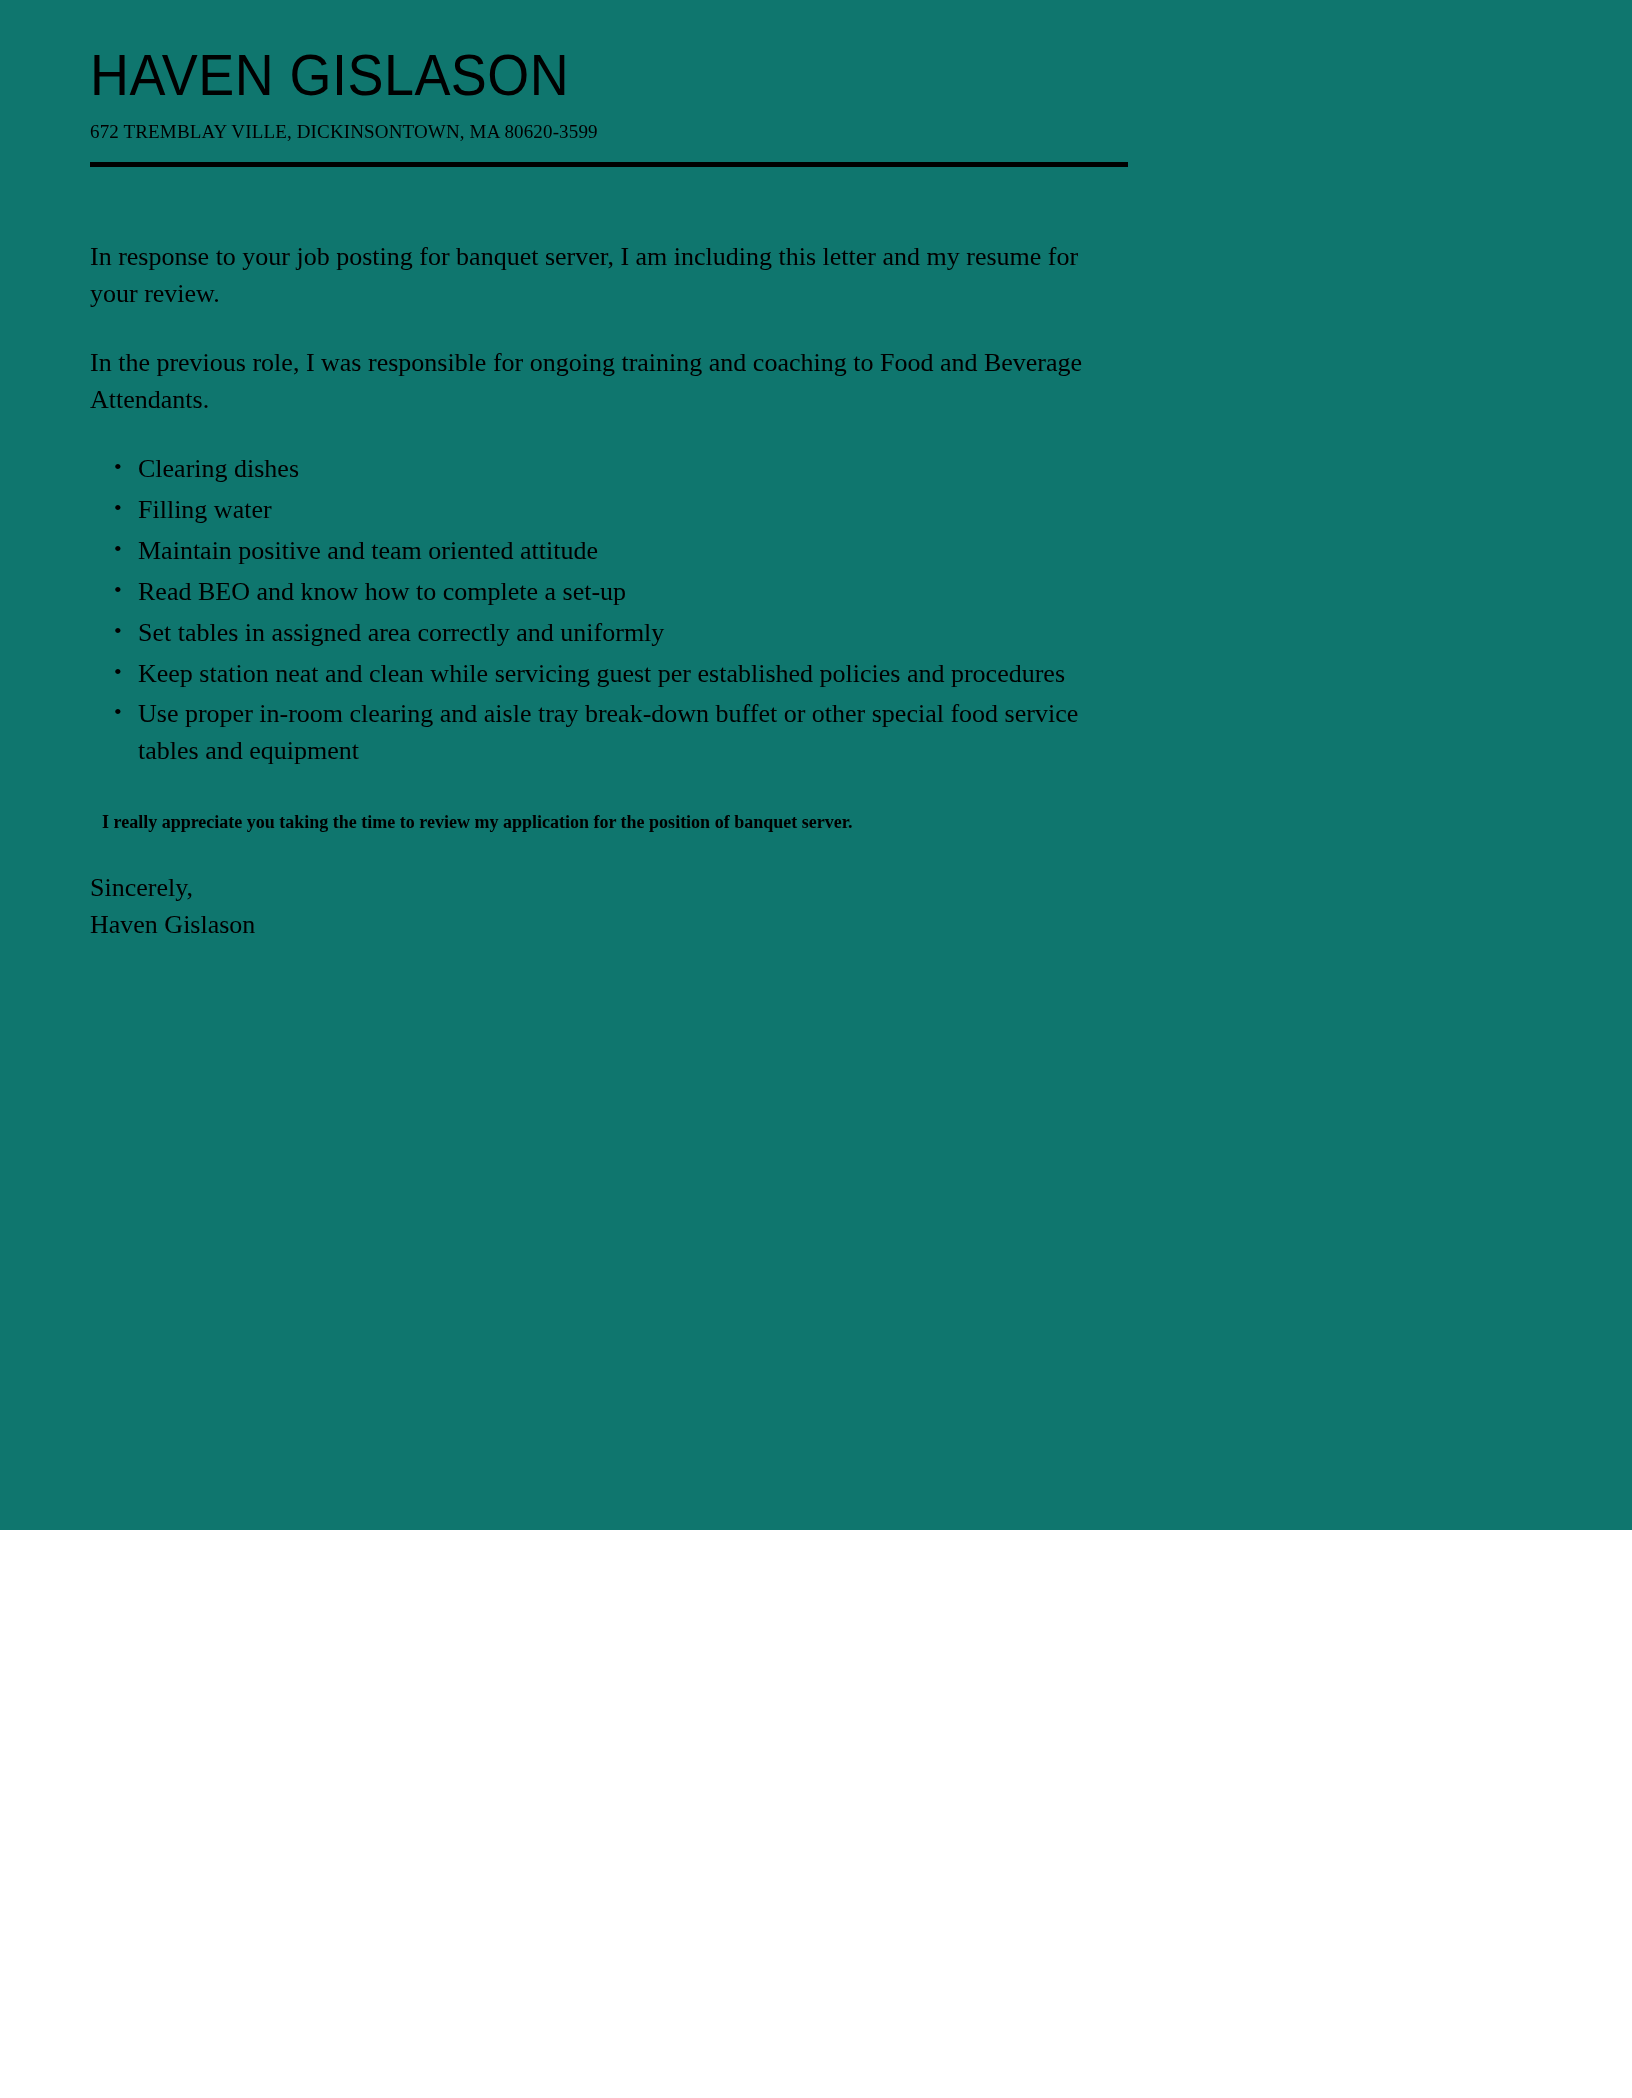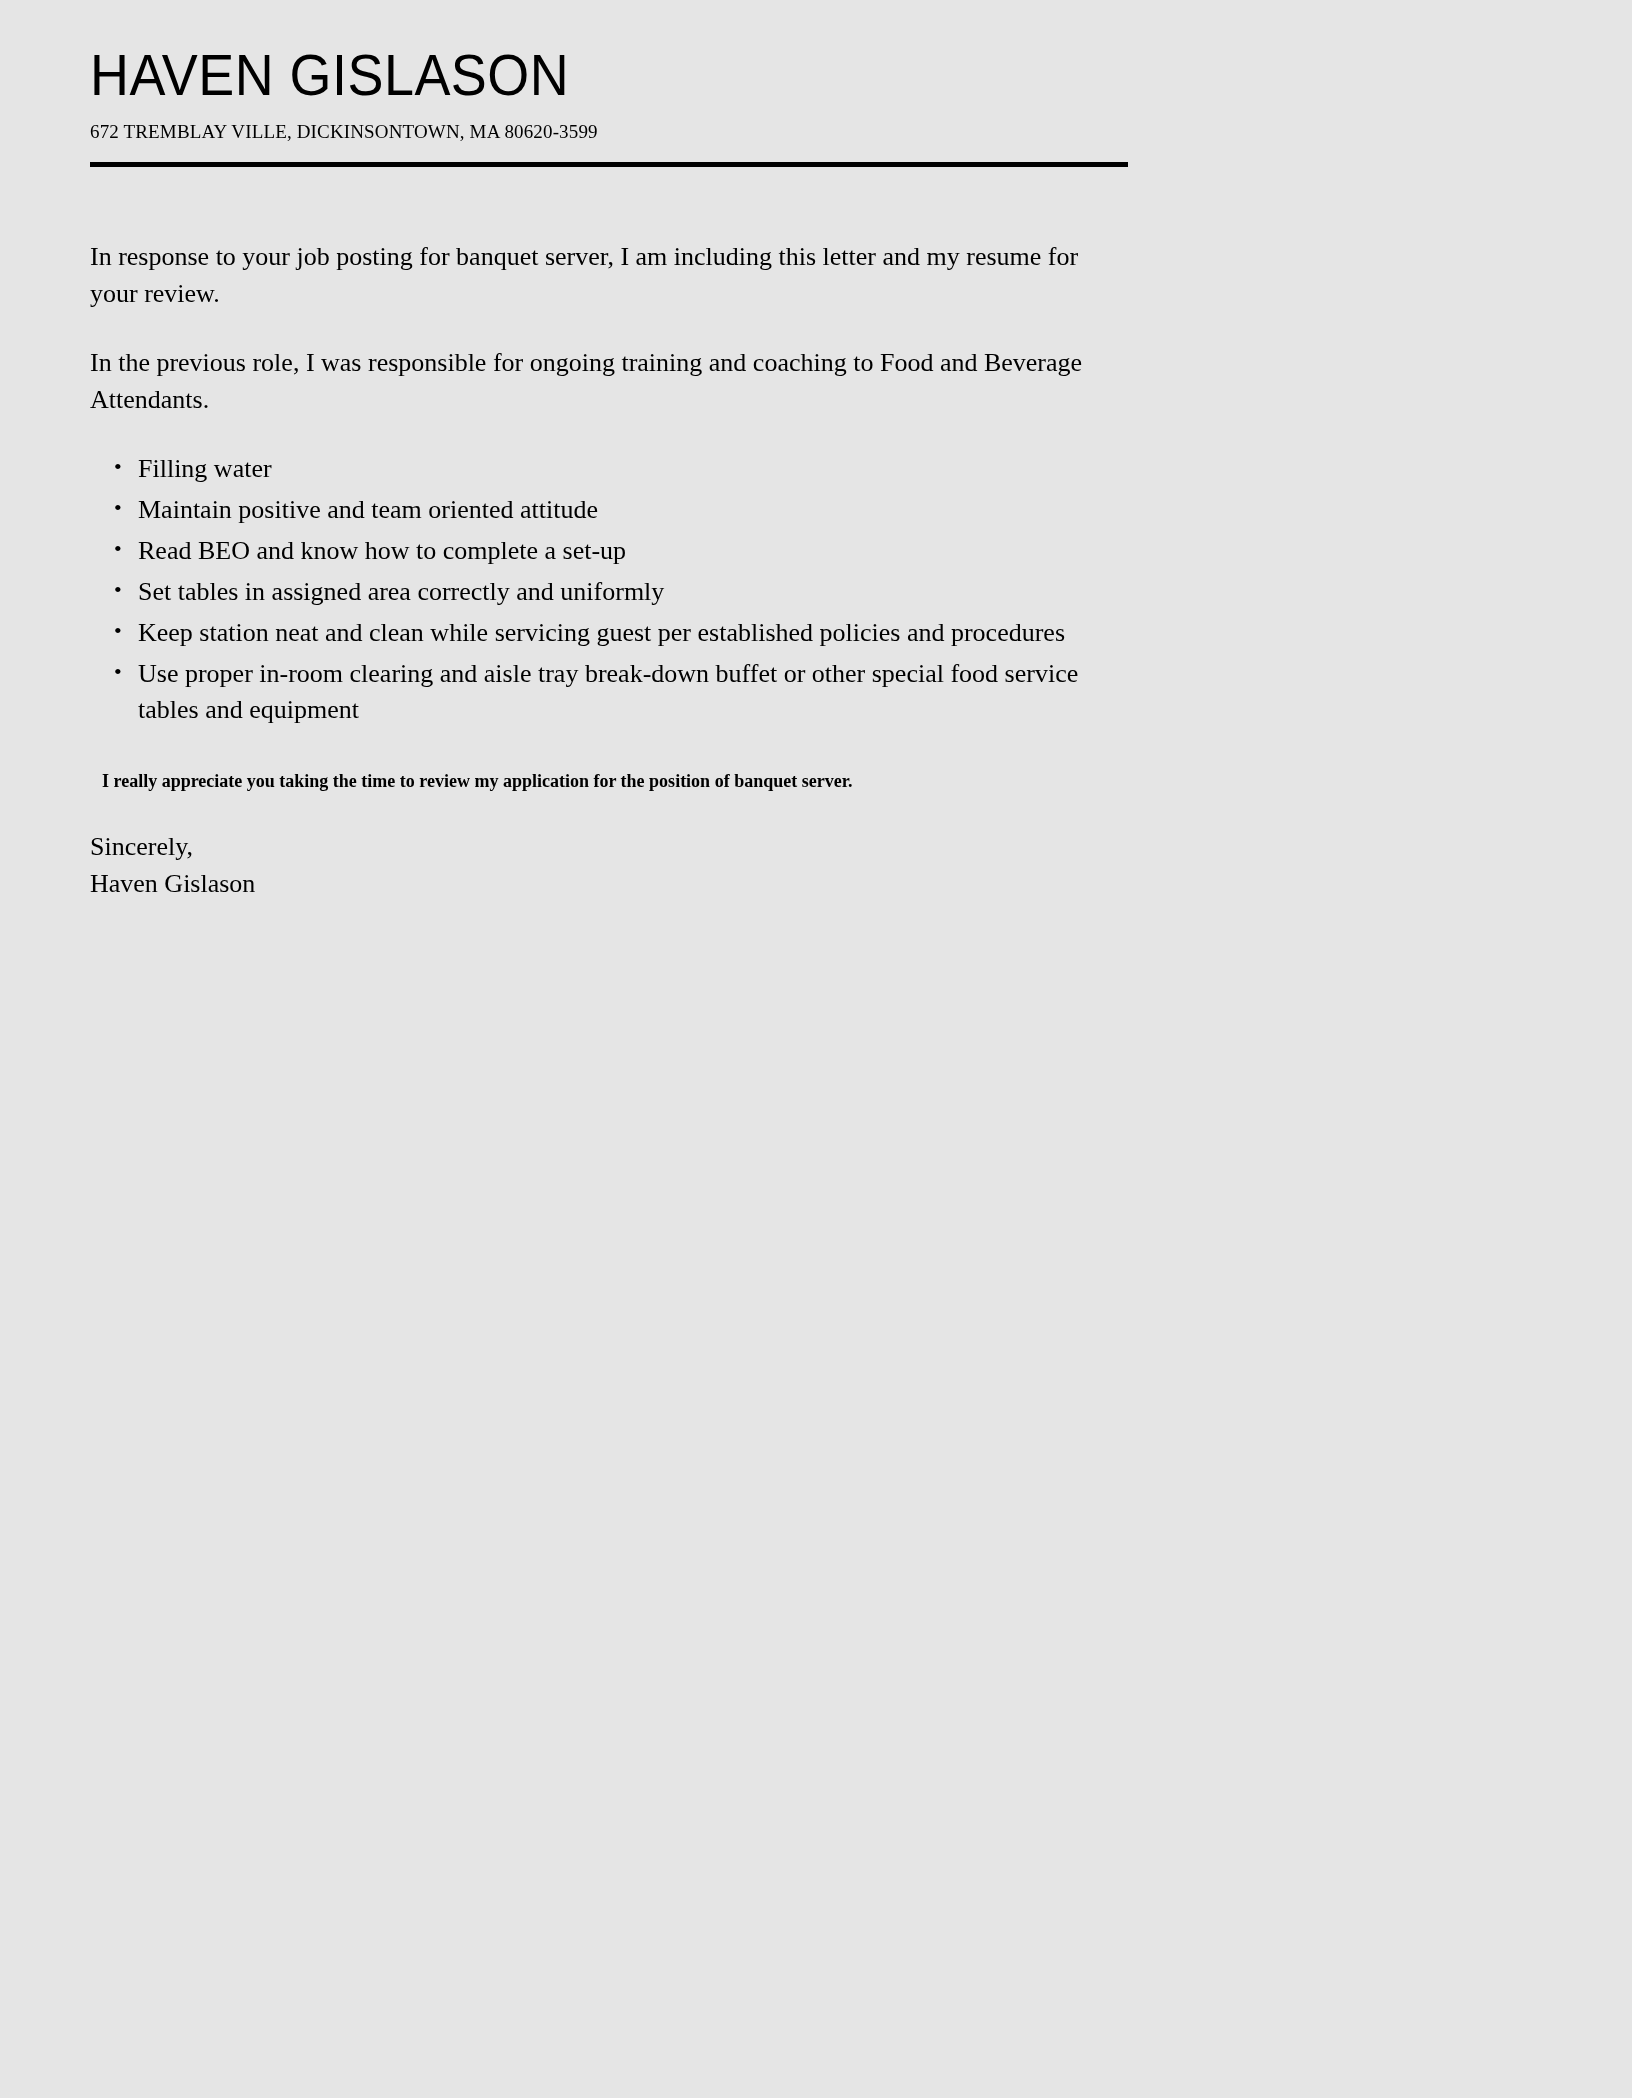--- a/index.html
+++ b/index.html
@@ -13,22 +13,22 @@
     position: relative;
     font-family: "Liberation Serif", "DejaVu Serif", serif;
     color: #000000;
     -webkit-font-smoothing: antialiased;
   }
   .page {
     position: absolute;
     left: 0;
     top: 0;
     width: 1632px;
-    height: 2098px;
-    background: #e5e5e5;
+    height: 1530px;
+    background: #0f766e;
     box-sizing: border-box;
   }
   .content {
     position: absolute;
     left: 90px;
     top: 0;
     width: 1040px;
   }
 
   
@@ -134,20 +134,21 @@
 
     <div class="letter-body">
 
 
       <p class="para">In response to your job posting for banquet server, I am including this letter and my resume for your review.</p>
 
       <p class="para">In the previous role, I was responsible for ongoing training and coaching to Food and Beverage Attendants.</p>
 
 
       <ul class="qualifications-list">
+        <li>Clearing dishes</li>
         <li>Filling water</li>
         <li>Maintain positive and team oriented attitude</li>
         <li>Read BEO and know how to complete a set-up</li>
         <li>Set tables in assigned area correctly and uniformly</li>
         <li>Keep station neat and clean while servicing guest per established policies and procedures</li>
         <li>Use proper in-room clearing and aisle tray break-down buffet or other special food service tables and equipment</li>
       </ul>
 
       <p class="closing-statement">I really appreciate you taking the time to review my application for the position of banquet server.</p>
 

